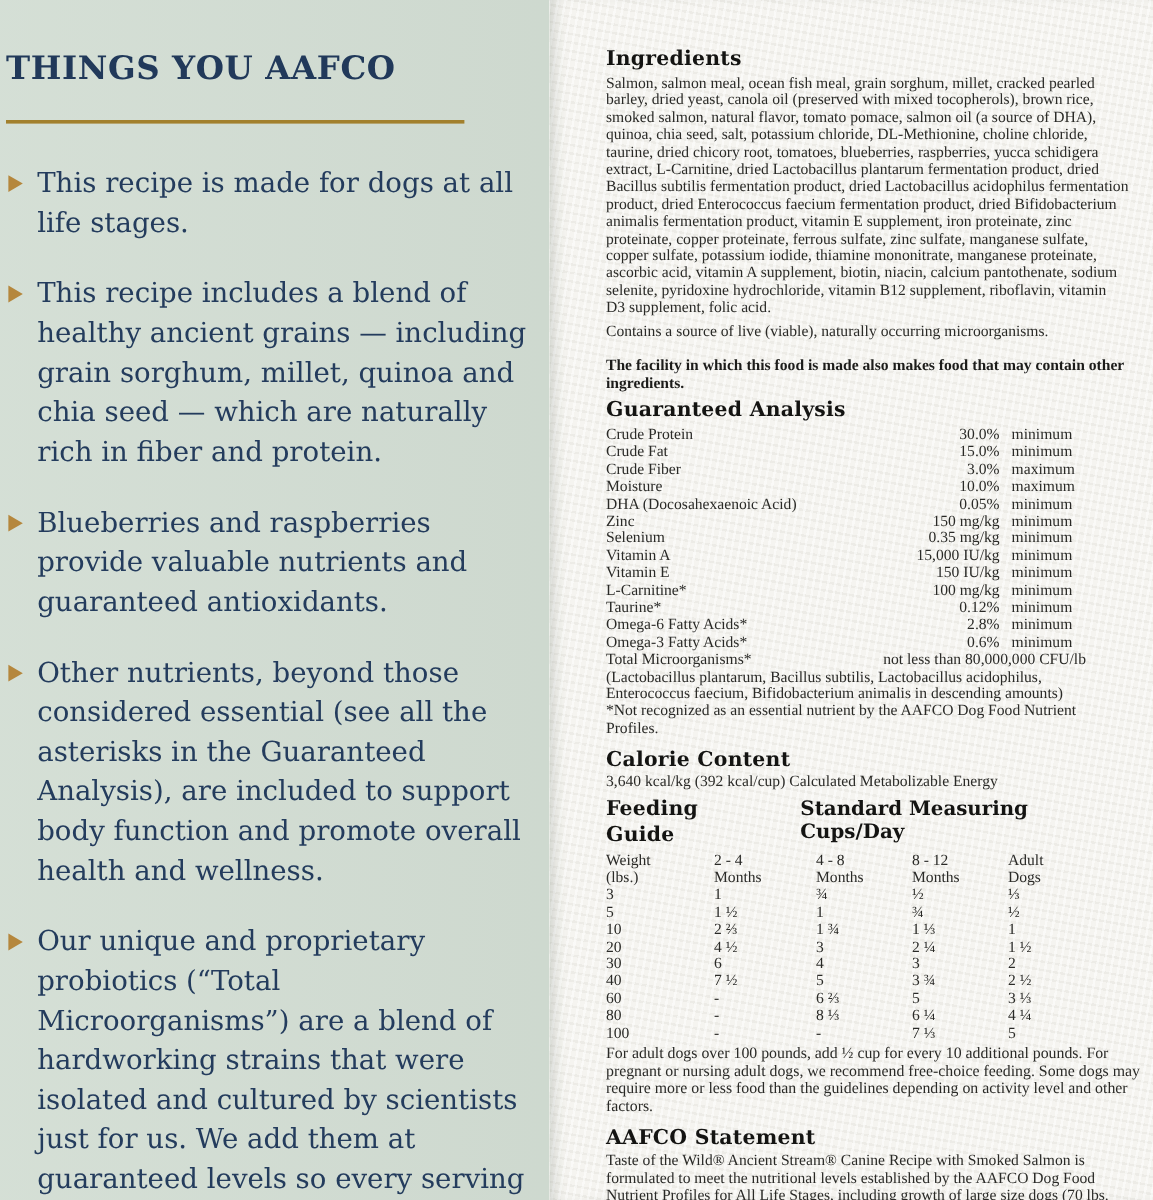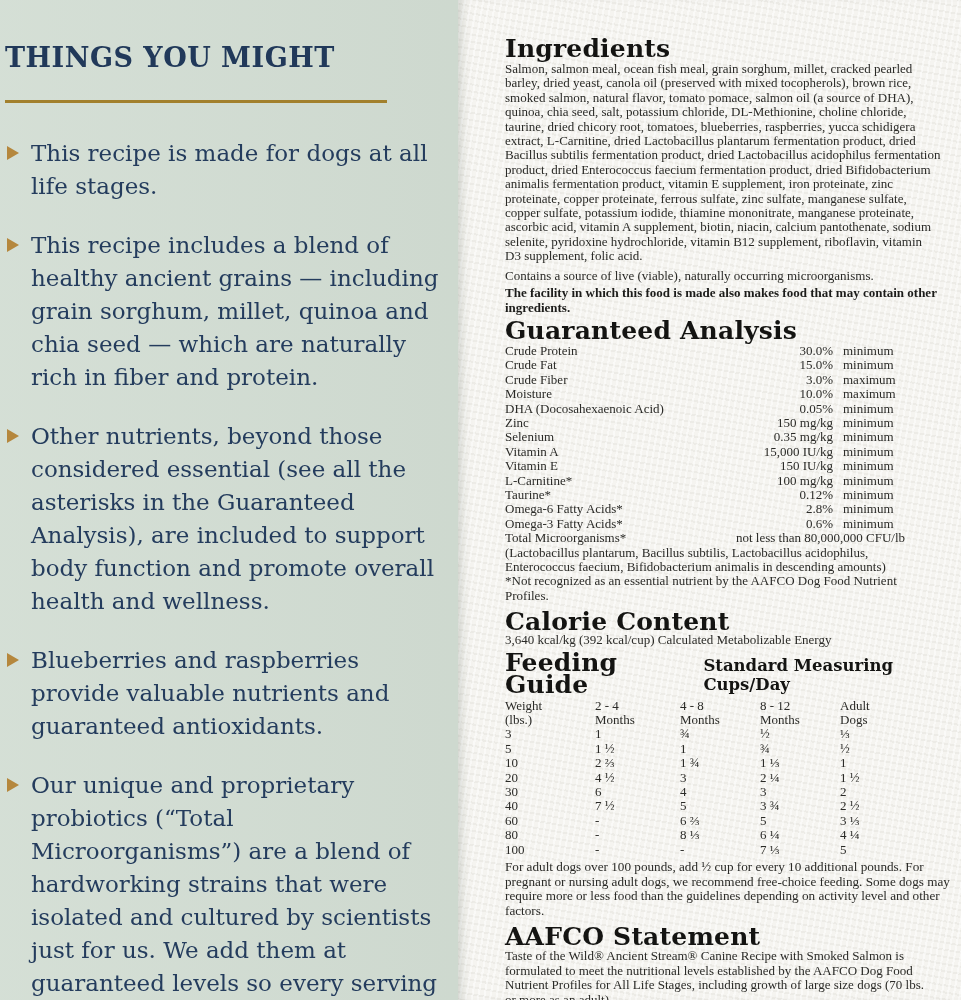--- a/index.html
+++ b/index.html
@@ -67,35 +67,35 @@
     background-image:
       repeating-linear-gradient(100deg, rgba(255,255,255,0.5) 0 2px, rgba(0,0,0,0) 2px 6px),
       repeating-linear-gradient(10deg, rgba(215,213,206,0.28) 0 2px, rgba(0,0,0,0) 2px 7px);
     box-shadow: inset 10px 0 12px -8px rgba(110,120,110,0.35);
     padding: 38px 20px 0 47px;
     color: #1d1d1b;
   }
   .section-heading {
     font-family: "DejaVu Serif", serif;
     font-weight: bold;
-    font-size: 25px;
+    font-size: 17px;
     line-height: 22px;
     color: #141412;
     letter-spacing: 0.2px;
   }
   .body-text {
     font-size: 13px;
     line-height: 14.4px;
     color: #2a2a27;
   }
   .ingredients-para { margin-top: 2px; }
   .live-note { margin-top: 5px; }
   .facility-note {
     font-weight: bold;
-    margin-top: 3px;
+    margin-top: 14px;
     color: #1c1c1a;
   }
 
   
   .ga-heading { margin-top: 5px; }
   .ga-table { margin-top: 2px; width: 400px; }
   .ga-row { display: flex; font-size: 13px; line-height: 14.4px; color: #2a2a27; }
   .ga-label { flex: 1; }
   .ga-value { width: 130px; text-align: right; }
   .ga-qual { width: 62px; margin-left: 10px; }
@@ -133,39 +133,39 @@
 
   
   .aafco-heading { margin-top: 8px; }
   .aafco-text { width: 430px; margin-top: 1px; }
 </style>
 </head>
 <body>
 
 <div class="left-panel">
   <div class="left-title">
-    <div>THINGS YOU MIGHT</div>
+    <div>THINGS YOU AAFCO</div>
   </div>
   <hr class="gold-divider">
   <ul class="bullet-list">
     <li class="bullet-item">
       <span class="bullet-tri"></span>
       <span class="bullet-text">This recipe is made for dogs at all life stages.</span>
     </li>
     <li class="bullet-item">
       <span class="bullet-tri"></span>
       <span class="bullet-text">This recipe includes a blend of healthy ancient grains — including grain sorghum, millet, quinoa and chia seed — which are naturally rich in fiber and protein.</span>
     </li>
     <li class="bullet-item">
       <span class="bullet-tri"></span>
+      <span class="bullet-text">Blueberries and raspberries provide valuable nutrients and guaranteed antioxidants.</span>
+    </li>
+    <li class="bullet-item">
+      <span class="bullet-tri"></span>
       <span class="bullet-text">Other nutrients, beyond those considered essential (see all the asterisks in the Guaranteed Analysis), are included to support body function and promote overall health and wellness.</span>
-    </li>
-    <li class="bullet-item">
-      <span class="bullet-tri"></span>
-      <span class="bullet-text">Blueberries and raspberries provide valuable nutrients and guaranteed antioxidants.</span>
     </li>
     <li class="bullet-item">
       <span class="bullet-tri"></span>
       <span class="bullet-text">Our unique and proprietary probiotics (“Total Microorganisms”) are a blend of hardworking strains that were isolated and cultured by scientists just for us. We add them at guaranteed levels so every serving can help support digestive, immune and overall health.</span>
     </li>
   </ul>
 </div>
 
 <div class="paper">
 

